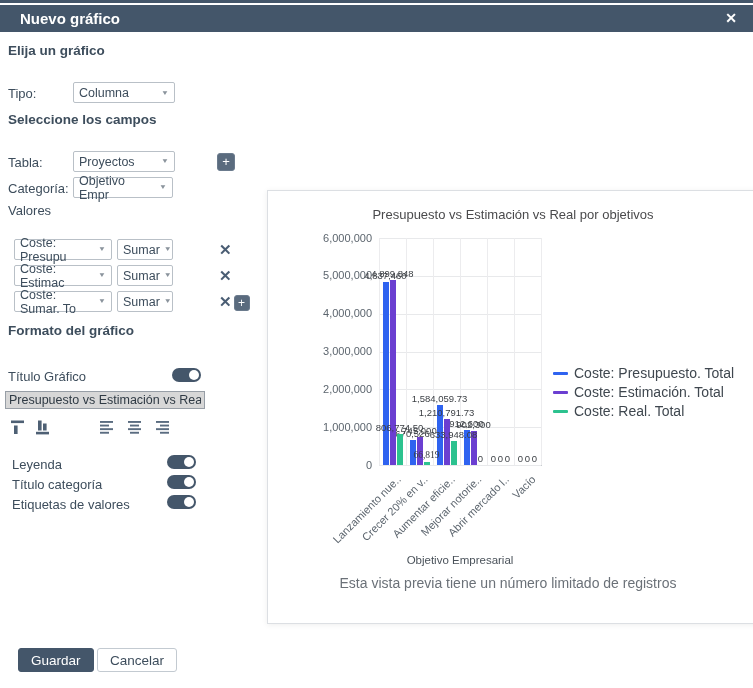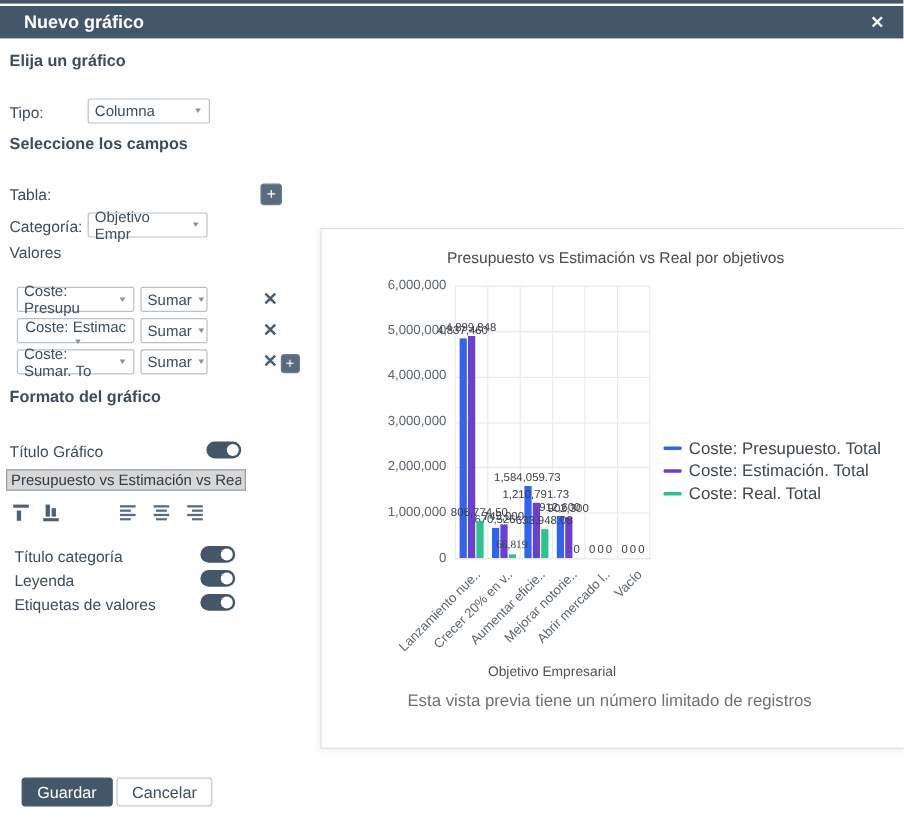--- a/index.html
+++ b/index.html
@@ -60,20 +60,24 @@
 
   <div class="abs lbl" style="left:8px;top:86px;">Tipo:</div>
   <div class="sel abs" style="left:73px;top:82px;width:90px;">
     <span>Columna</span>
     <span class="arr">▼</span>
   </div>
 
   <div class="abs h" style="left:8px;top:112px;text-align:center;">Seleccione los campos</div>
 
   <div class="abs lbl" style="left:8px;top:155px;">Tabla:</div>
+  <div class="sel abs" style="left:73px;top:151px;width:90px;">
+    <span>Proyectos</span>
+    <span class="arr">▼</span>
+  </div>
   <div class="plusbtn abs" style="left:217px;top:153px;width:16px;height:16px;line-height:16px;font-size:13px;">+</div>
 
   <div class="abs lbl" style="left:8px;top:181px;">Categoría:</div>
   <div class="sel abs" style="left:73px;top:177px;width:88px;">
     <span>Objetivo Empr</span>
     <span class="arr">▼</span>
   </div>
 
   <div class="abs lbl" style="left:8px;top:203px;">Valores</div>
 
@@ -83,21 +87,21 @@
           <span>Coste: Presupu</span>
           <span class="arr">▼</span>
         </div>
         <div class="sel" style="width: 44px; margin-left: 5px;">
           <span>Sumar</span>
           <span class="arr">▼</span>
         </div>
         <span class="xicon" style="margin-left: 46px;">✕</span>
       </div>
       <div class="value-row">
-        <div class="sel" style="width: 86px; flex-direction: column;">
+        <div class="sel" style="width: 86px;">
           <span>Coste: Estimac</span>
           <span class="arr">▼</span>
         </div>
         <div class="sel" style="width: 44px; margin-left: 5px;">
           <span>Sumar</span>
           <span class="arr">▼</span>
         </div>
         <span class="xicon" style="margin-left: 46px;">✕</span>
       </div>
       <div class="value-row">
@@ -159,22 +163,22 @@
         <g fill="#5a6c80">
           <rect x="1" y="1" width="13" height="1.9"></rect>
           <rect x="5" y="4.6" width="9" height="1.9"></rect>
           <rect x="1" y="8.2" width="13" height="1.9"></rect>
           <rect x="5" y="11.8" width="9" height="1.9"></rect>
         </g>
       </svg>
   </span>
 
   <div class="abs" style="left:12px;top:455px;" id="toggle-rows">
+      <div class="toggle-row"><span class="lbl">Leyenda</span><div class="toggle"></div></div>
       <div class="toggle-row"><span class="lbl">Título categoría</span><div class="toggle"></div></div>
-      <div class="toggle-row"><span class="lbl">Leyenda</span><div class="toggle"></div></div>
       <div class="toggle-row"><span class="lbl">Etiquetas de valores</span><div class="toggle"></div></div>
     </div>
 
   <button class="btn btn-primary abs" style="left:18px;top:648px;height:24px;padding:0 12px;">Guardar</button>
   <button class="btn btn-secondary abs" style="left:97px;top:648px;height:24px;padding:0 12px;">Cancelar</button>
 
   <div class="panel" id="chart-area">
     <div class="chart-title">Presupuesto vs Estimación vs Real por objetivos</div>
     <div class="xaxis"></div>
     <div class="xlabel">Objetivo Empresarial</div>

